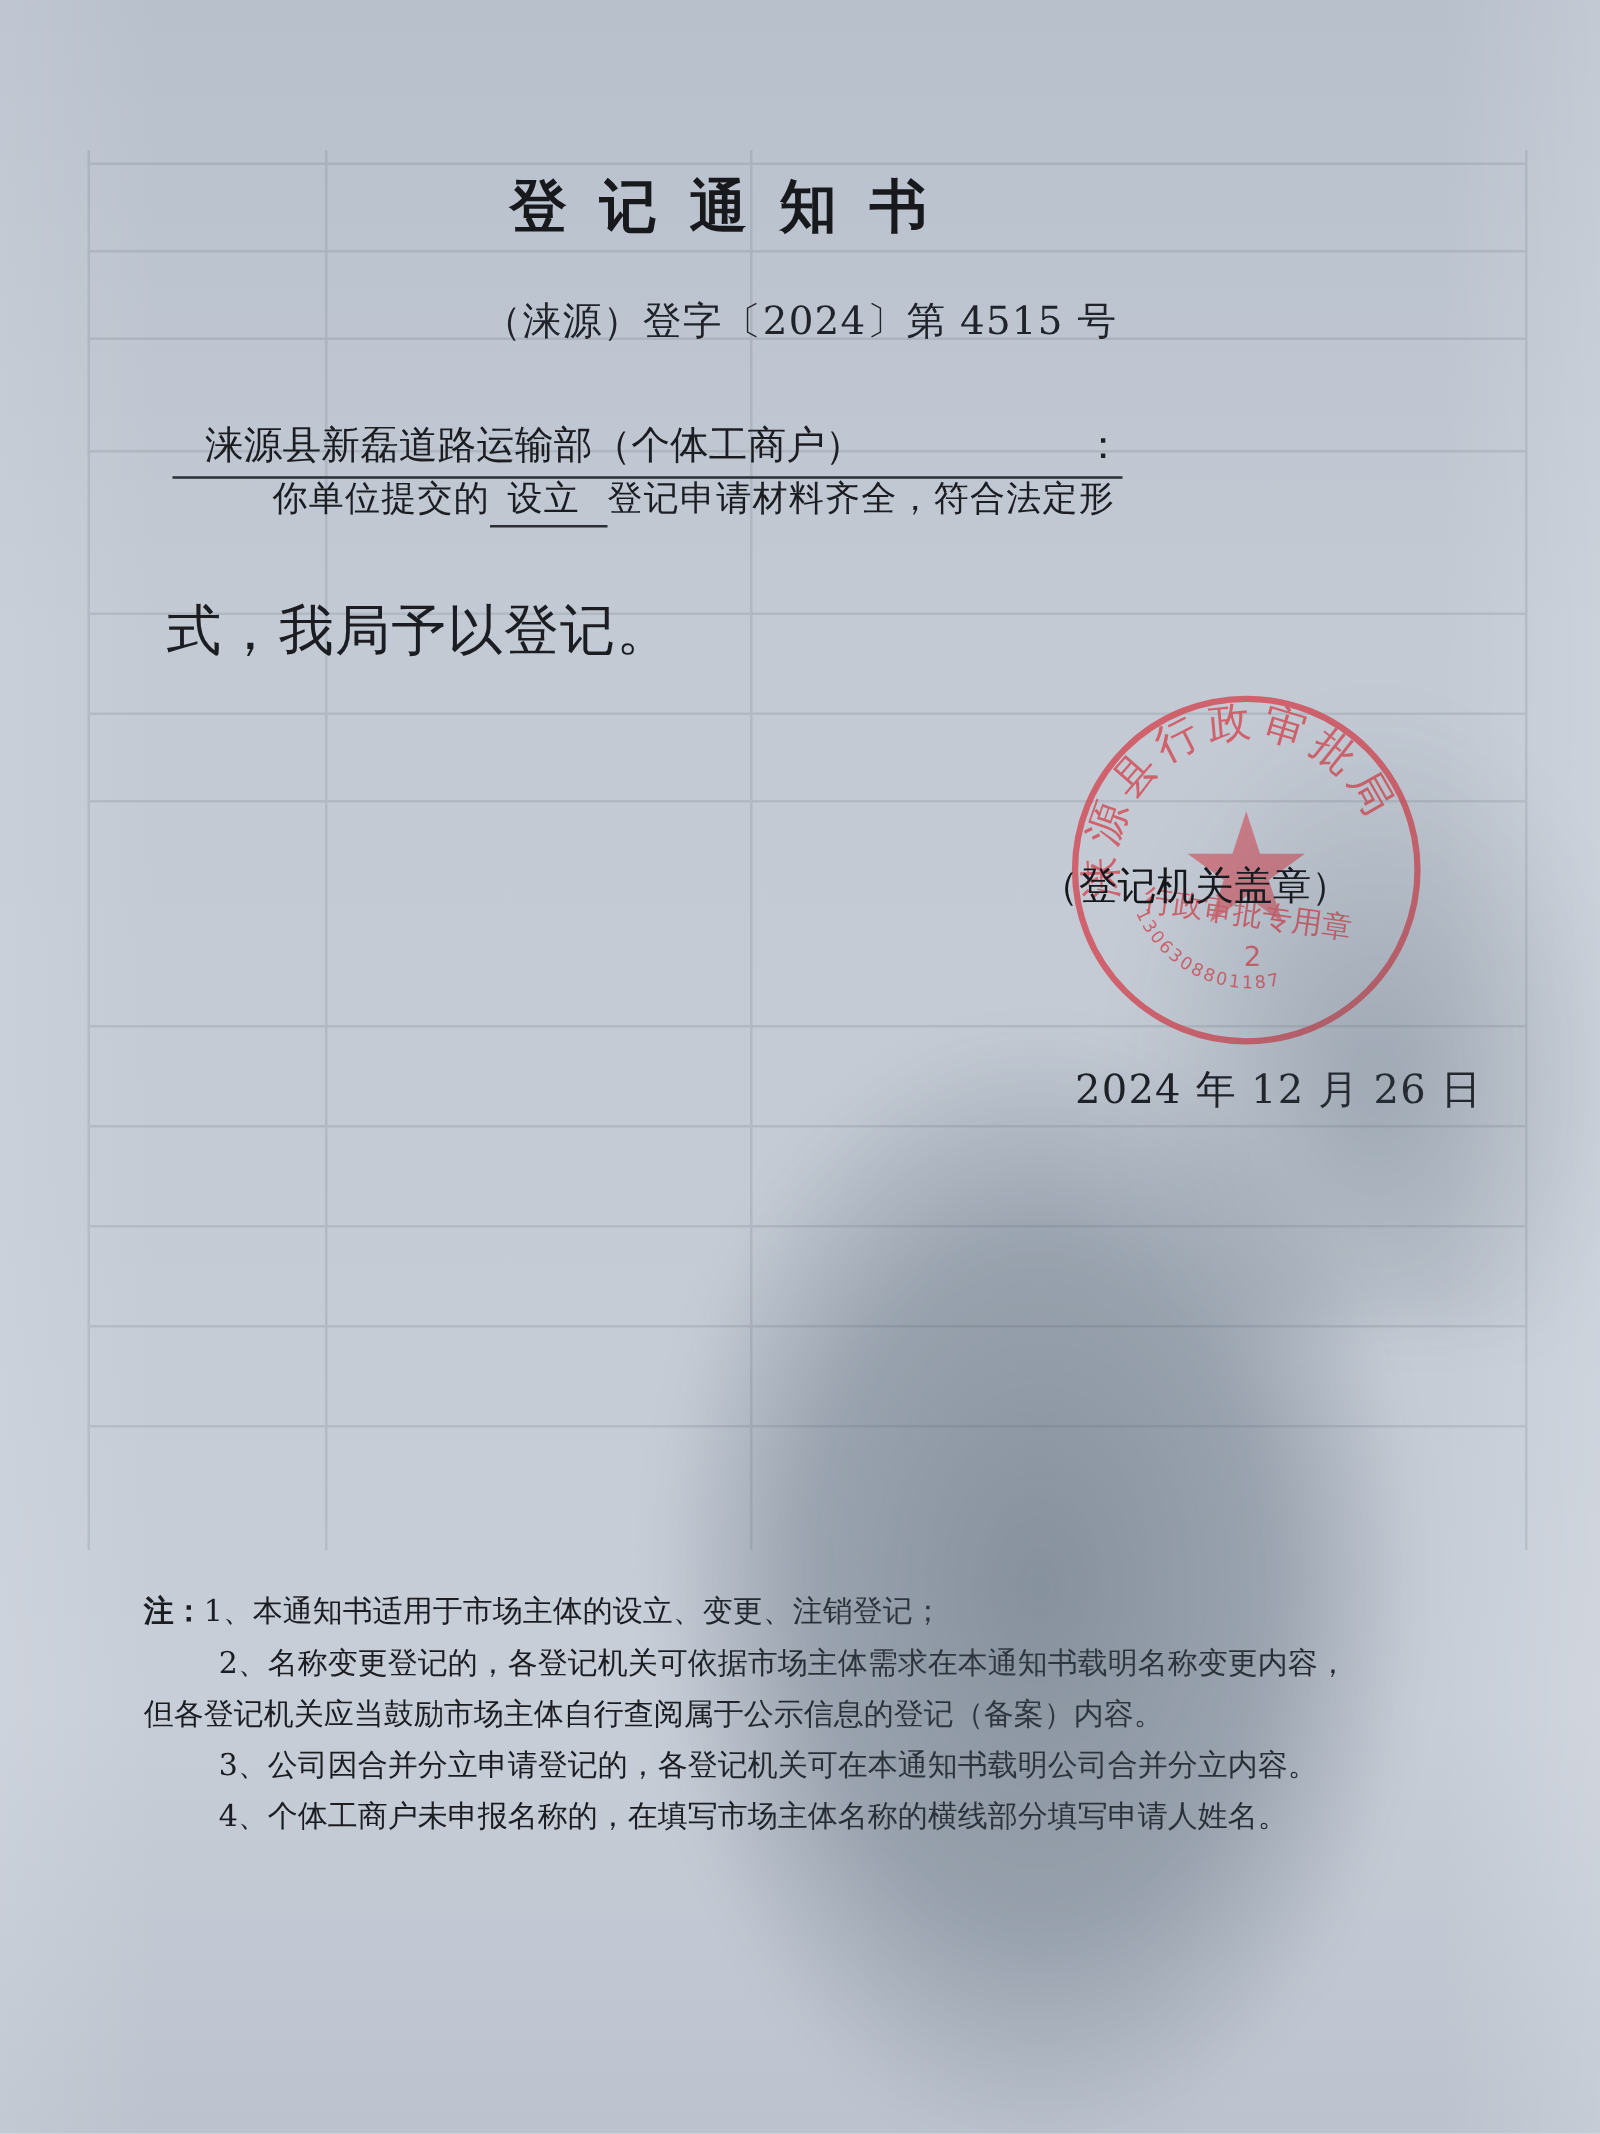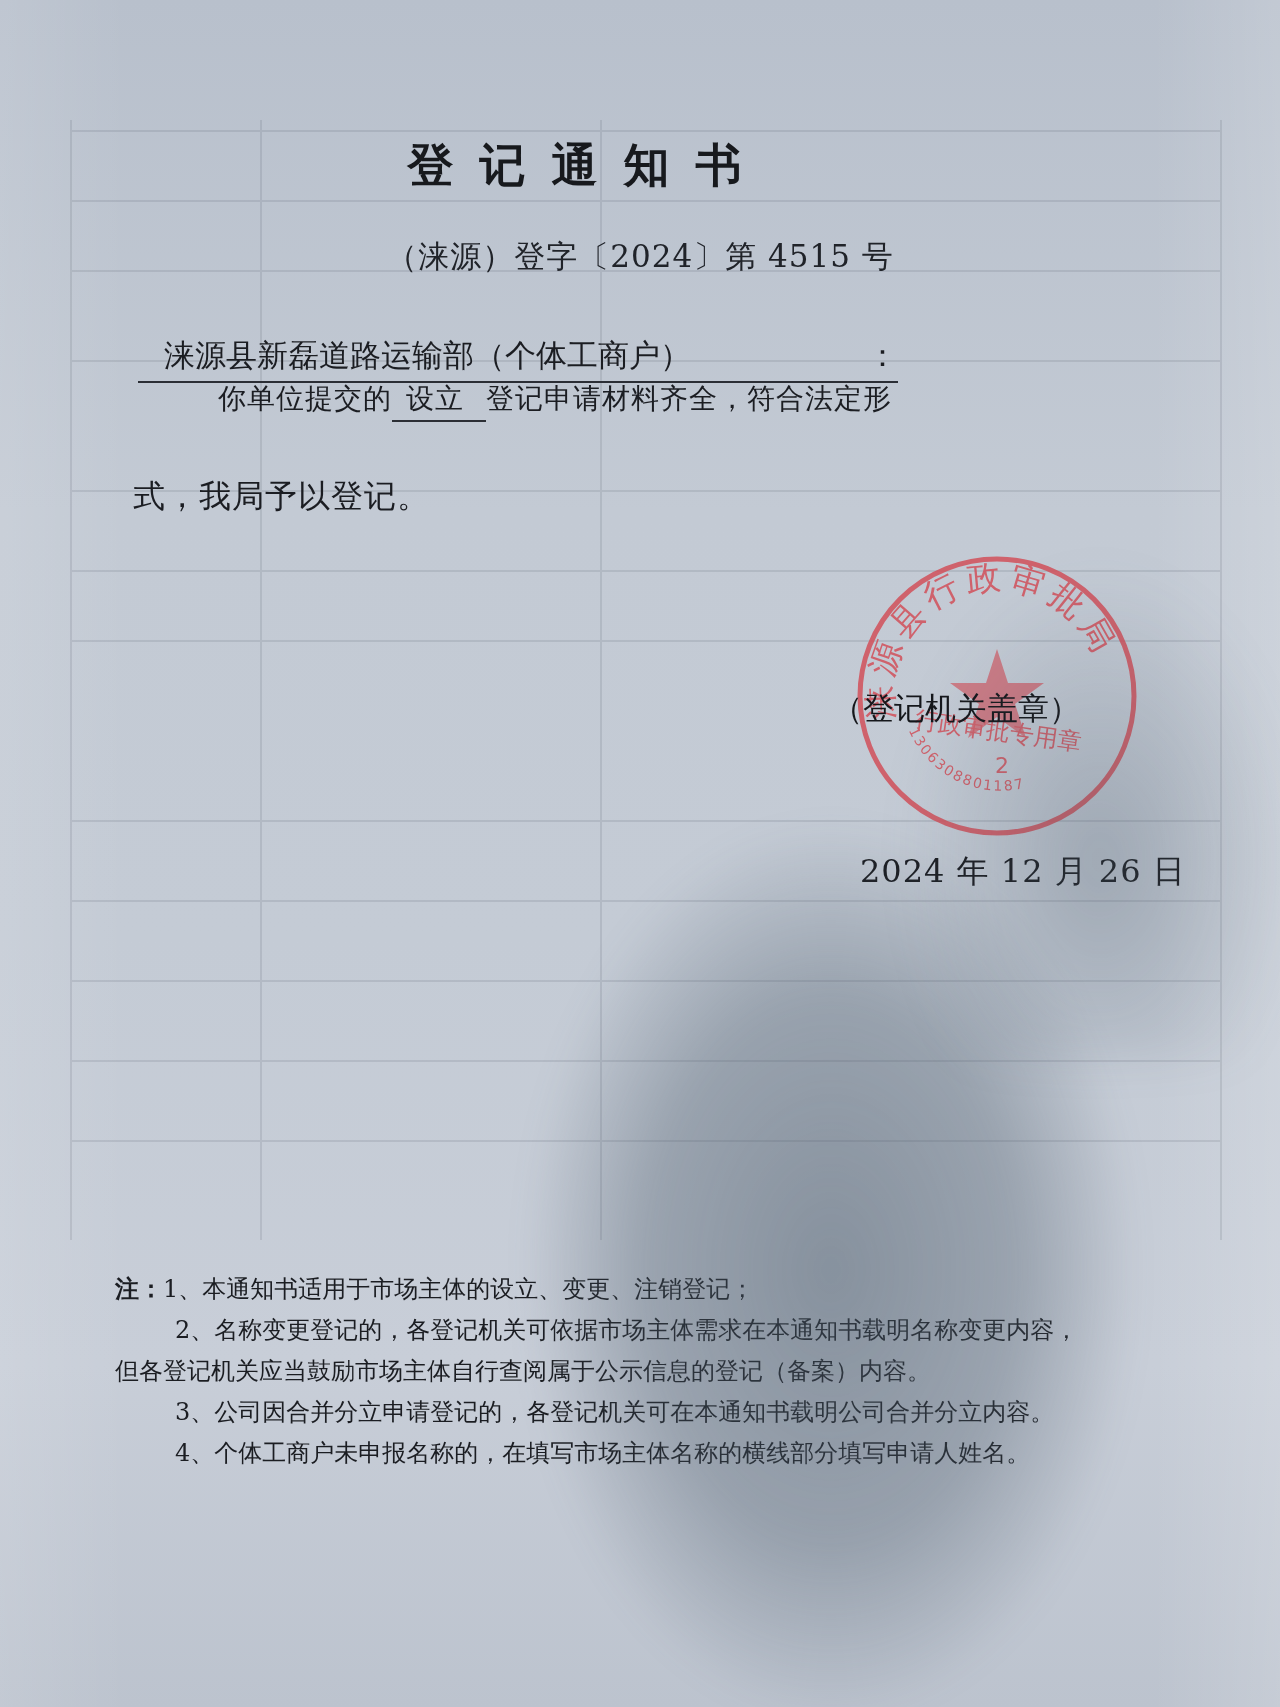--- a/index.html
+++ b/index.html
@@ -43,21 +43,21 @@
     font-size: 31px; border-bottom: 2px solid #2b2e35; padding-bottom: 4px;
     white-space: nowrap;
     font-family: Liberation Mono, monospace;
   }
   .recipient .name { padding-left: 26px; }
   .recipient .colon { position: absolute; right: 0; }
   .body1 {
     position: absolute; left: 206px; top: 380px; font-size: 28px; white-space: nowrap; letter-spacing: 1px; margin-left: 12px;
   }
   .body1 .fill { display: inline-block; border-bottom: 2px solid #2b2e35; padding: 0 22px 2px 14px; }
-  .body2 { position: absolute; left: 133px; top: 475px; font-size: 32px; letter-spacing: 1px; }
+  .body2 { position: absolute; left: 133px; top: 475px; font-size: 44px; letter-spacing: 1px; }
 
   .seal {
     position: absolute; left: 852px; top: 551px; width: 290px; height: 290px;
     pointer-events: none; opacity: 0.85;
   }
   .stamp-label {
     position: absolute; left: 832px; top: 688px; font-size: 31px; color: #15171b;
     font-family: "DejaVu Sans", "Liberation Sans", sans-serif;
   }
   .date {

